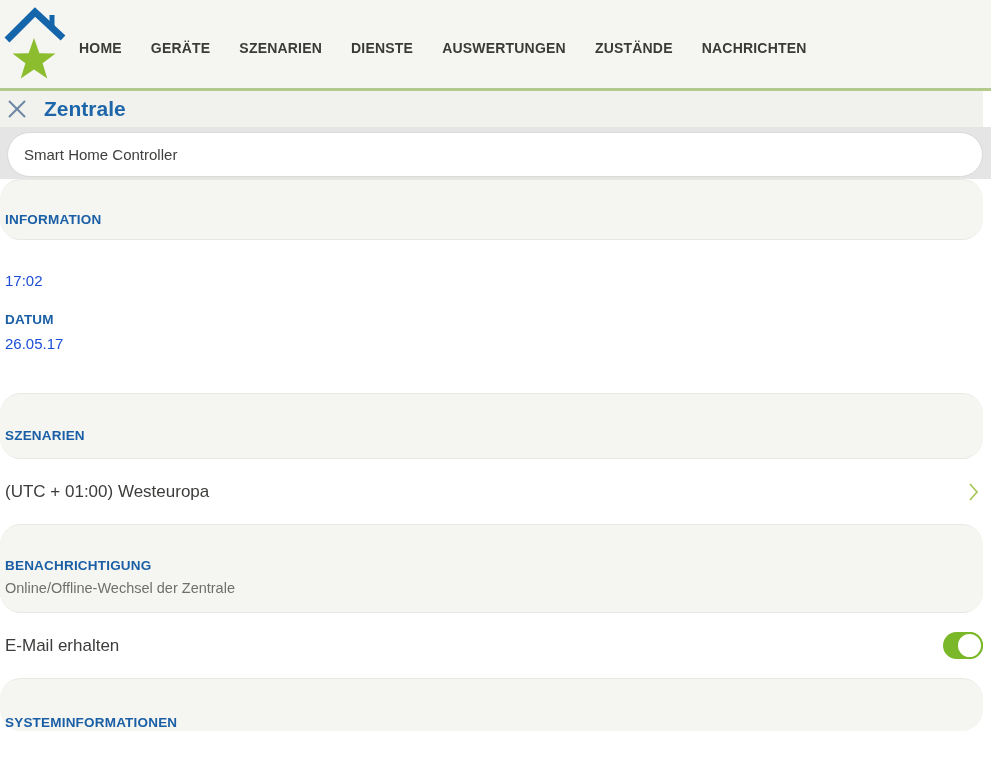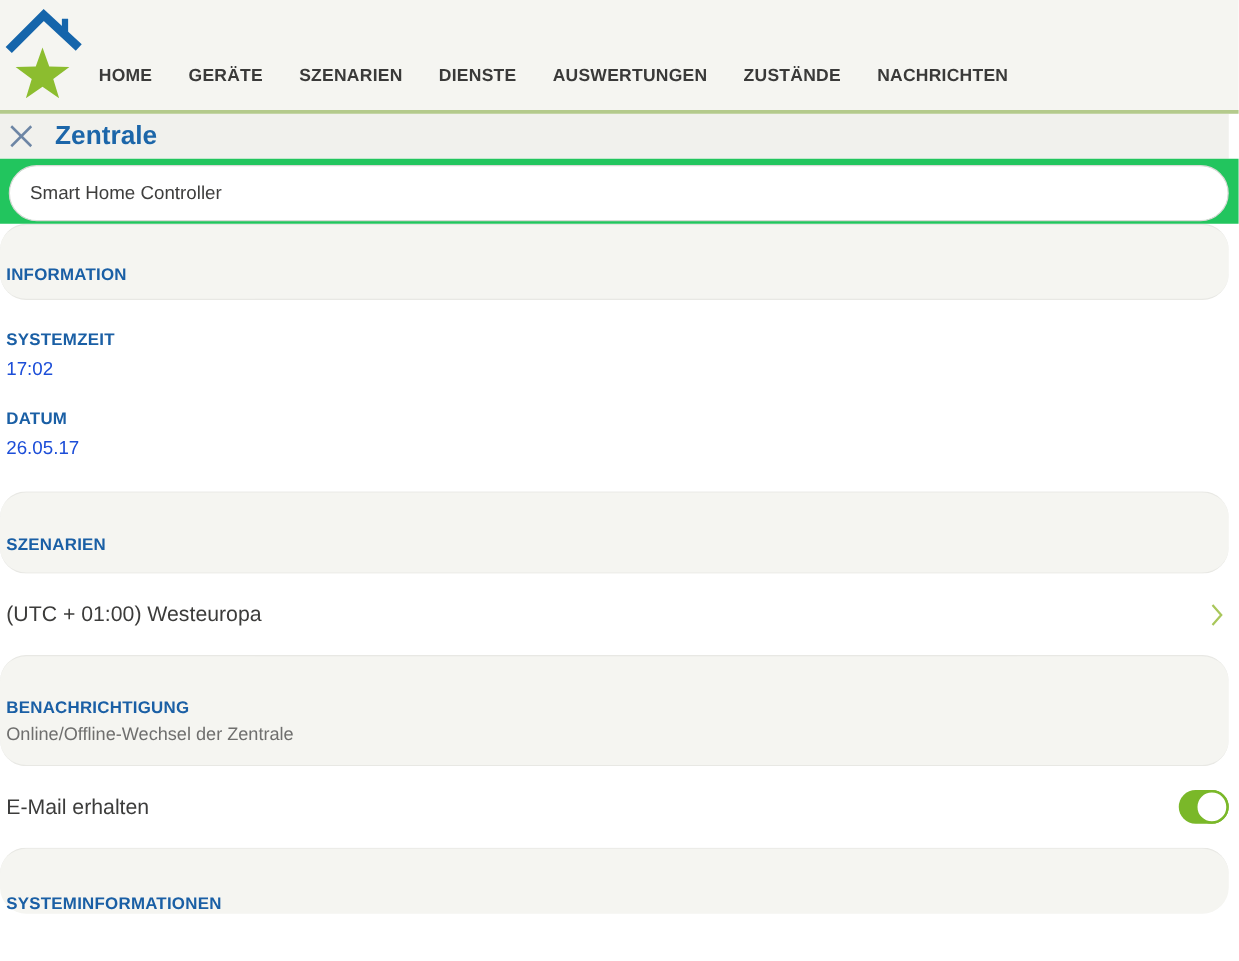--- a/index.html
+++ b/index.html
@@ -3,33 +3,33 @@
 <meta charset="utf-8">
 <style>
   * { margin:0; padding:0; box-sizing:border-box; }
   html,body { width:991px; height:769px; background:#fff; overflow:hidden;
     font-family:"Liberation Sans", sans-serif; }
 
   
   .header { position:relative; height:91px; background:#f5f5f1;
     border-bottom:3px solid #b4ca8c; }
   .logo { position:absolute; left:4px; top:4px; }
-  .nav { position:absolute; left:79px; top:16px; height:88px;
+  .nav { position:absolute; left:79px; top:4px; height:88px;
     display:flex; align-items:center; gap:29px; }
   .nav a { font-size:14px; font-weight:700; color:#3a3a39; letter-spacing:0.2px;
     text-decoration:none; cursor:pointer; white-space:nowrap; }
 
   
   .panel-bar { height:36px; background:#f1f1ed; width:983px;
     display:flex; align-items:center; padding-left:6px; }
   .close-btn { width:22px; height:22px; cursor:pointer; flex:none; }
   .panel-title { font-size:21px; font-weight:700; color:#1c66a9; margin-left:16px; }
 
   
-  .name-section { height:52px; background:#22c55e; padding:5px 8px 0 7px; }
+  .name-section { height:52px; background:#e5e5e5; padding:5px 8px 0 7px; }
   .name-input { width:976px; height:45px; border:1px solid #d9d9d6; border-radius:23px;
     background:#fff; padding:0 20px 0 16px; font-size:15px; color:#3e3e3d; outline:none;
     font-family:"Liberation Sans", sans-serif; }
 
   
   .band { width:983px; background:#f5f5f1; border-top:1px solid #e8e8e4;
     border-bottom:1px solid #e8e8e4; padding-left:5px;border-radius:21px; }
   .band .sec-header { font-size:13.5px; font-weight:700; color:#1a5fa5;
     letter-spacing:0.2px; display:block; }
   .band-info   { height:61px; padding-top:32px; }
@@ -89,21 +89,20 @@
   <div class="name-section">
     <input class="name-input" type="text" value="Smart Home Controller" style="">
   </div>
 
   <div class="band band-info">
     <span class="sec-header">INFORMATION</span>
   </div>
 
   <div class="fields">
     <div class="field">
-      <div class="field-label">SYSTEMZEIT</div>
       <div class="field-value">17:02</div>
     </div>
     <div class="field">
       <div class="field-label">DATUM</div>
       <div class="field-value">26.05.17</div>
     </div>
   </div>
 
   <div class="band band-tz">
     <span class="sec-header">SZENARIEN</span>

